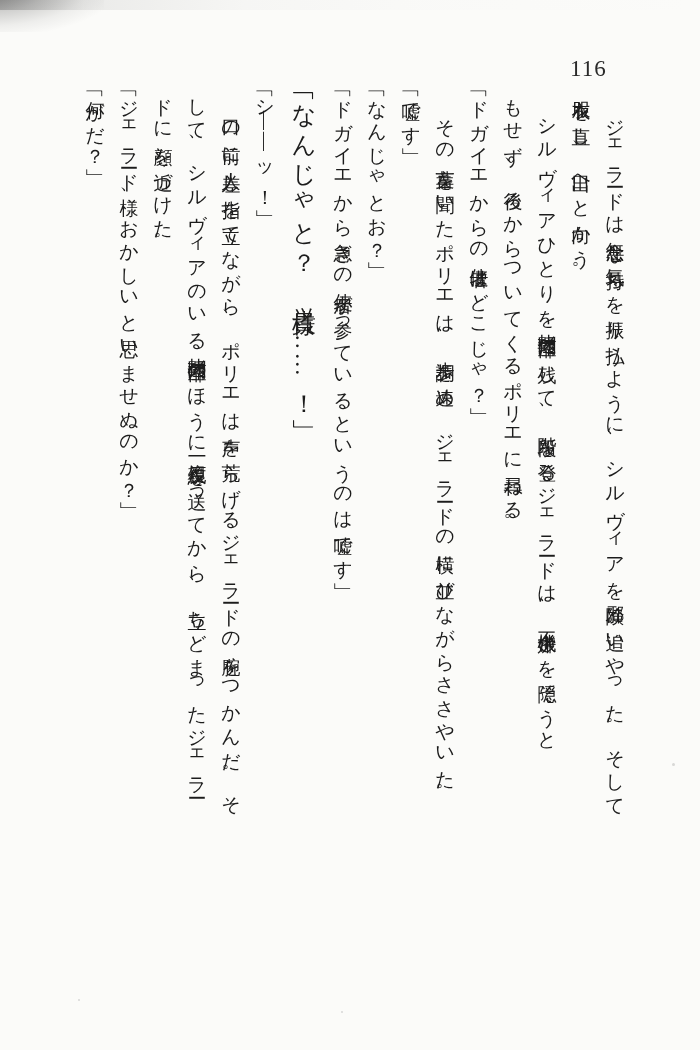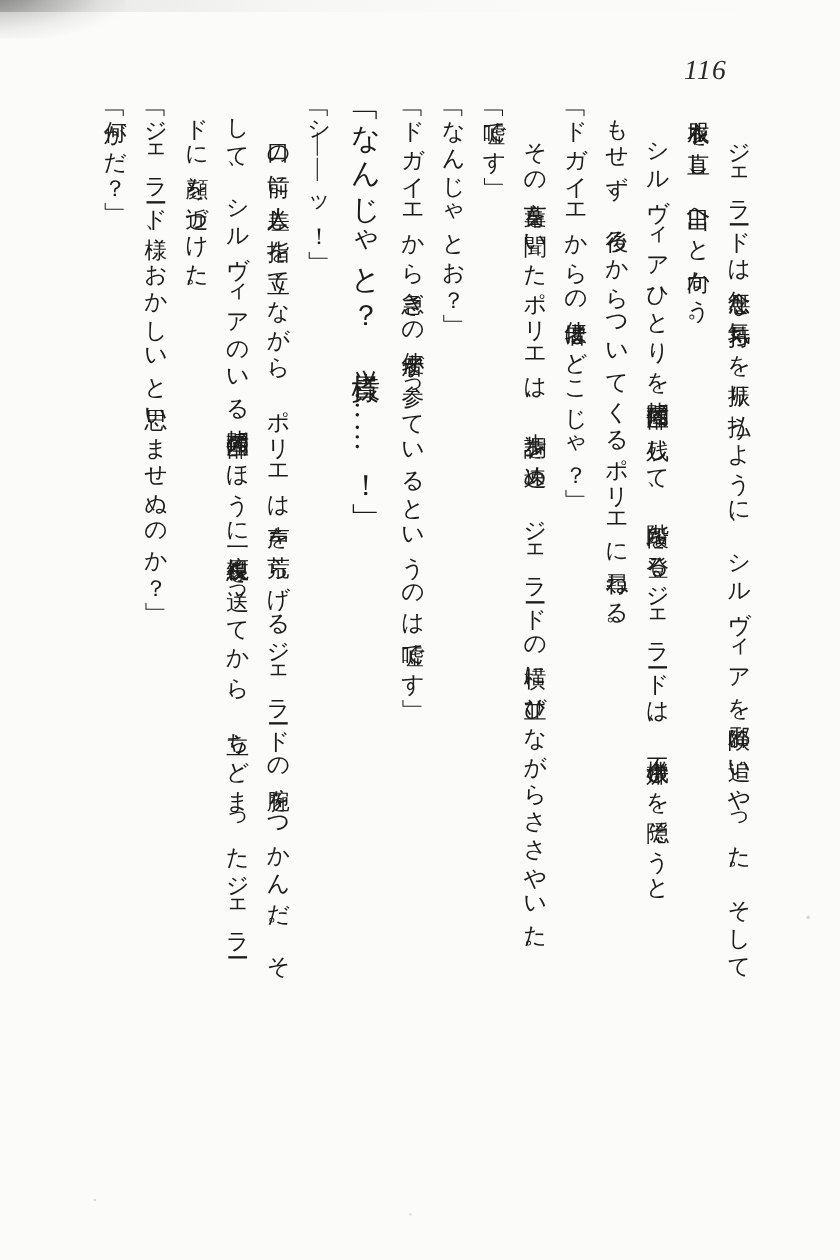--- a/index.html
+++ b/index.html
@@ -46,23 +46,22 @@
     background: rgba(90,90,90,0.22);
     pointer-events: none;
   }
   .speck.s1 { left: 672px; top: 763px; }
   .speck.s2 { left: 78px;  top: 999px; width: 2px; height: 2px; }
   .speck.s3 { left: 341px; top: 1011px; width: 2px; height: 2px; }
 
   .page-number {
     position: absolute;
     left: 570px;
-    top: 46px;
+    top: 56px;
     font-size: 23px;
-    font-style: italic;
     letter-spacing: 1px;
     color: #2a2a2a;
   }
 
   .text-block {
     position: absolute;
     top: 85px;
     right: 68px;
     height: 848px;
     writing-mode: vertical-rl;

